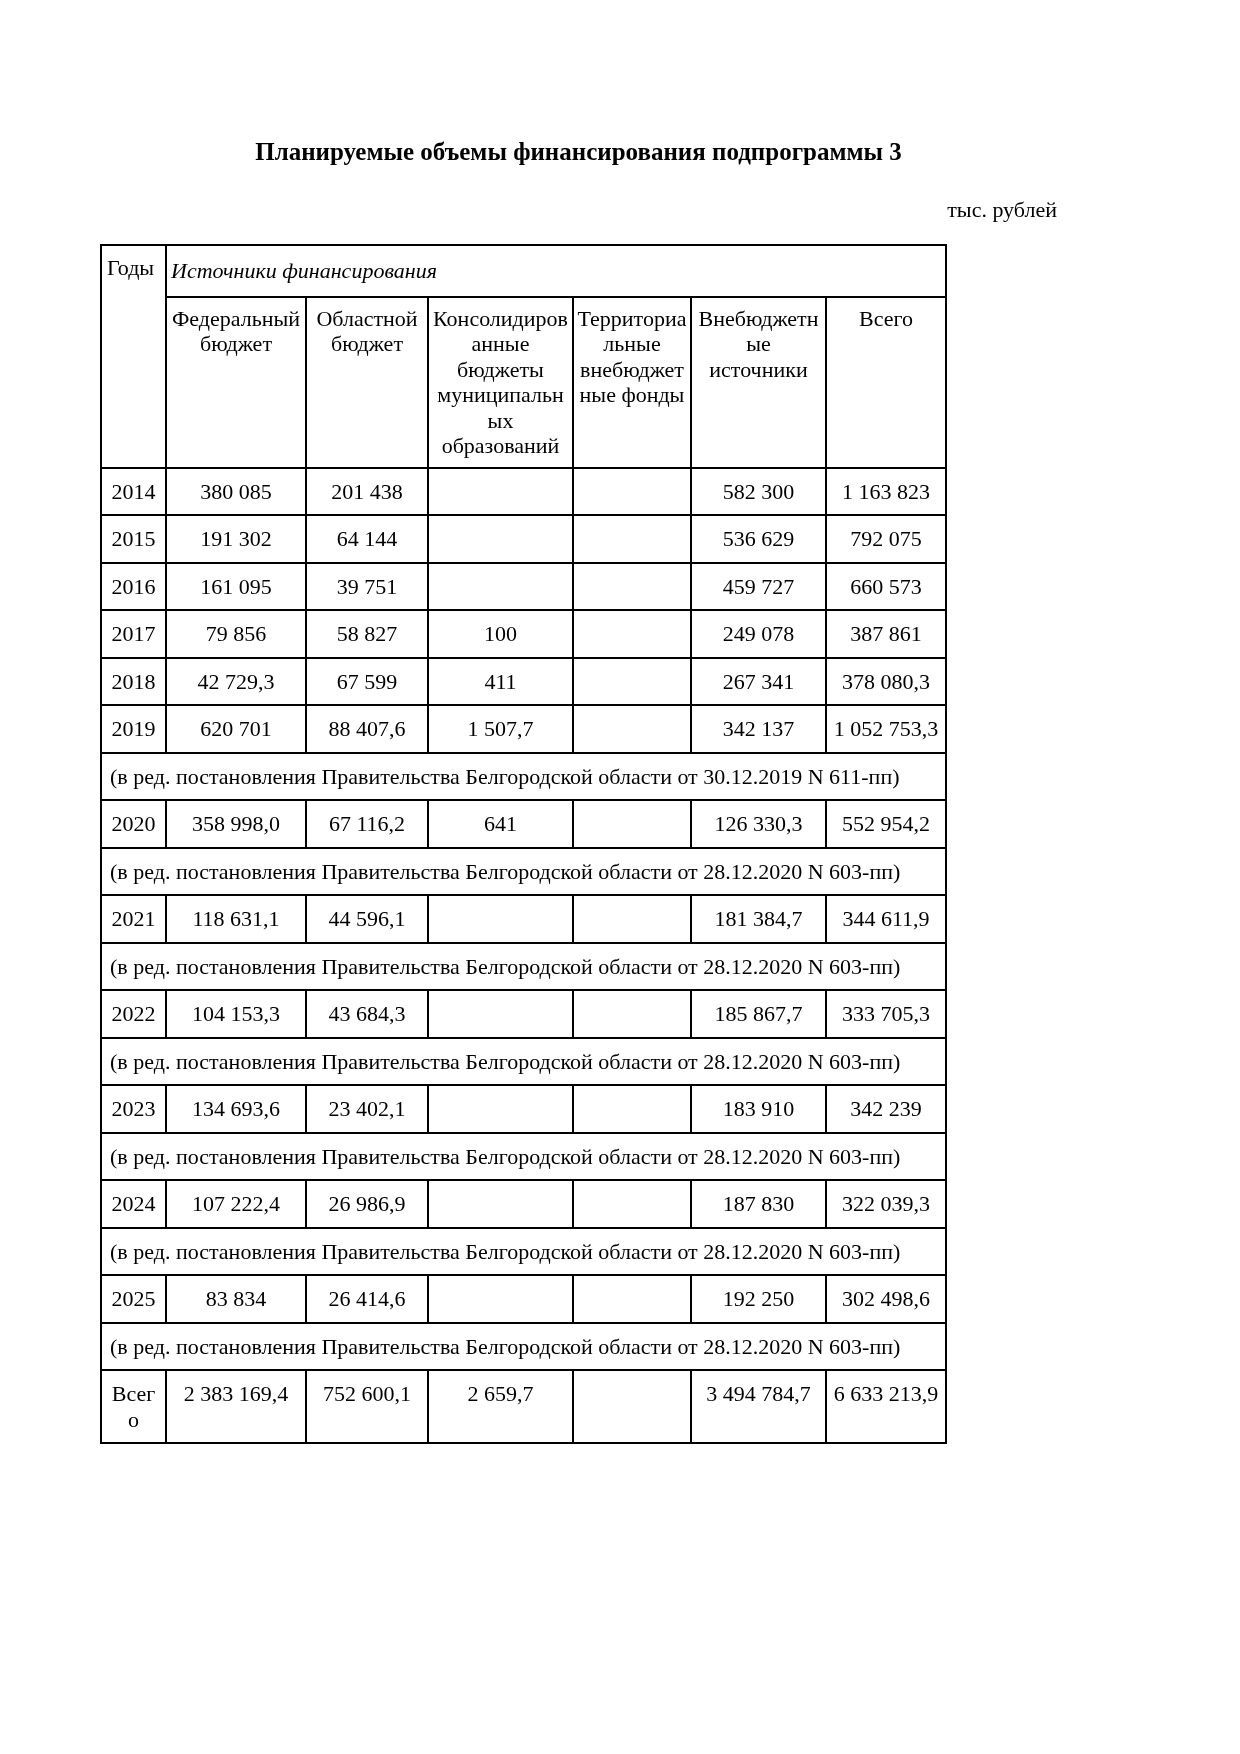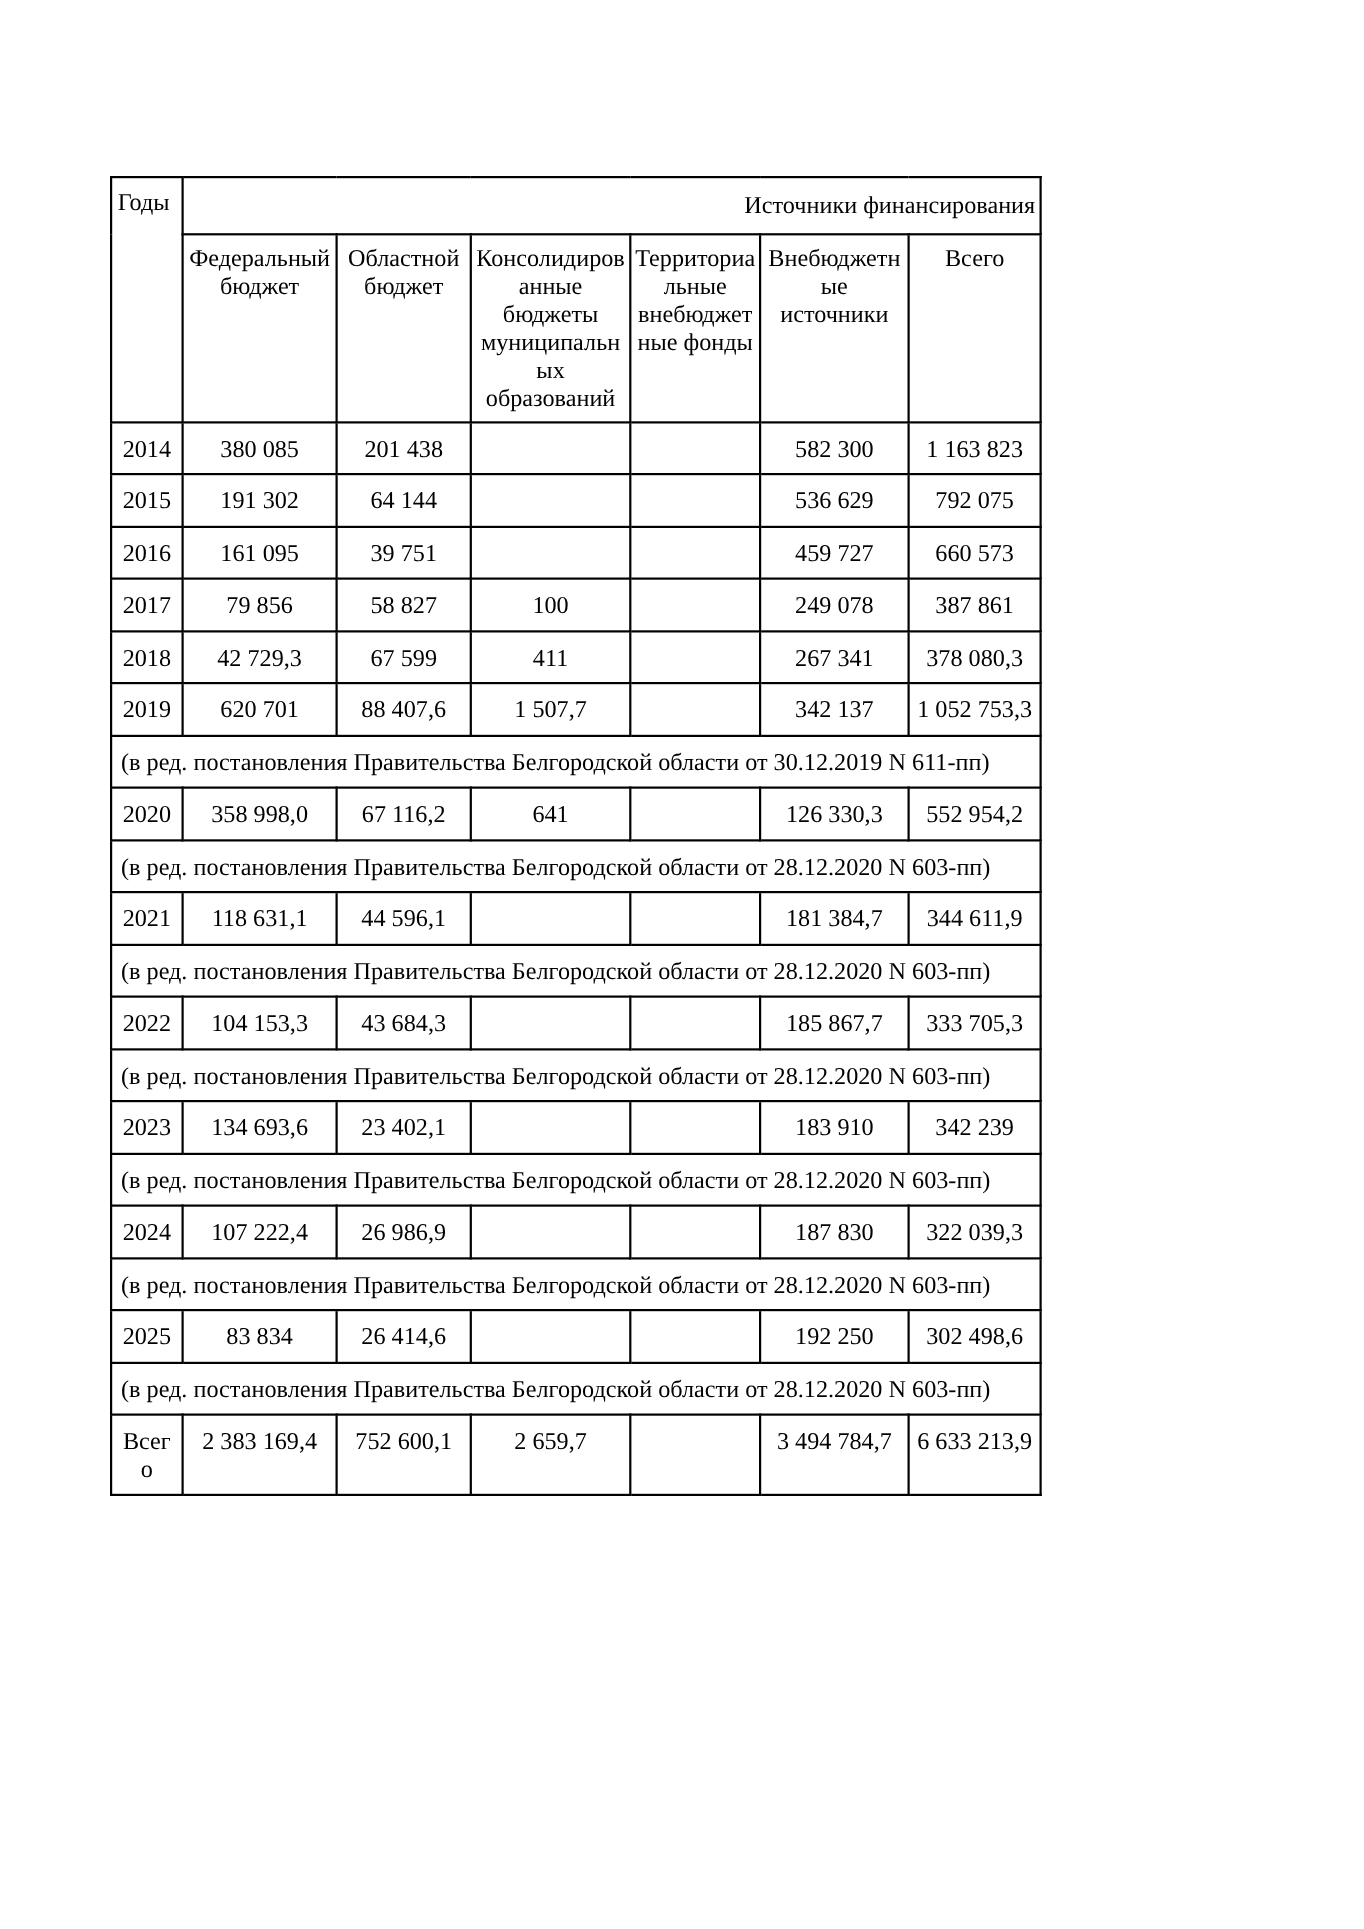--- a/index.html
+++ b/index.html
@@ -42,22 +42,23 @@
     border: 2px solid #000000;
     font-weight: normal;
     vertical-align: top;
   }
   .years-head {
     text-align: left;
     padding: 9px 5px;
     overflow-wrap: break-word;
   }
   .sources-head {
-    text-align: right;
+    text-align: left;
     padding: 12px 4px;
+    font-style: italic;
   }
   .col-head {
     text-align: center;
     padding: 8px 3px;
     overflow-wrap: break-word;
     word-break: break-word;
   }
   .year-cell {
     text-align: center;
     padding: 10px 5px;
@@ -71,20 +72,22 @@
   }
   .note-cell {
     padding: 10px 8px;
     text-align: left;
   }
 </style>
 </head>
 <body>
 
 <div class="content">
+  <h1 class="title">Планируемые объемы финансирования подпрограммы 3</h1>
+  <div class="units">тыс. рублей</div>
 
   <table class="fin-table">
     <colgroup>
       <col style="width:65px">
       <col style="width:140px">
       <col style="width:122px">
       <col style="width:145px">
       <col style="width:118px">
       <col style="width:135px">
       <col style="width:120px">

